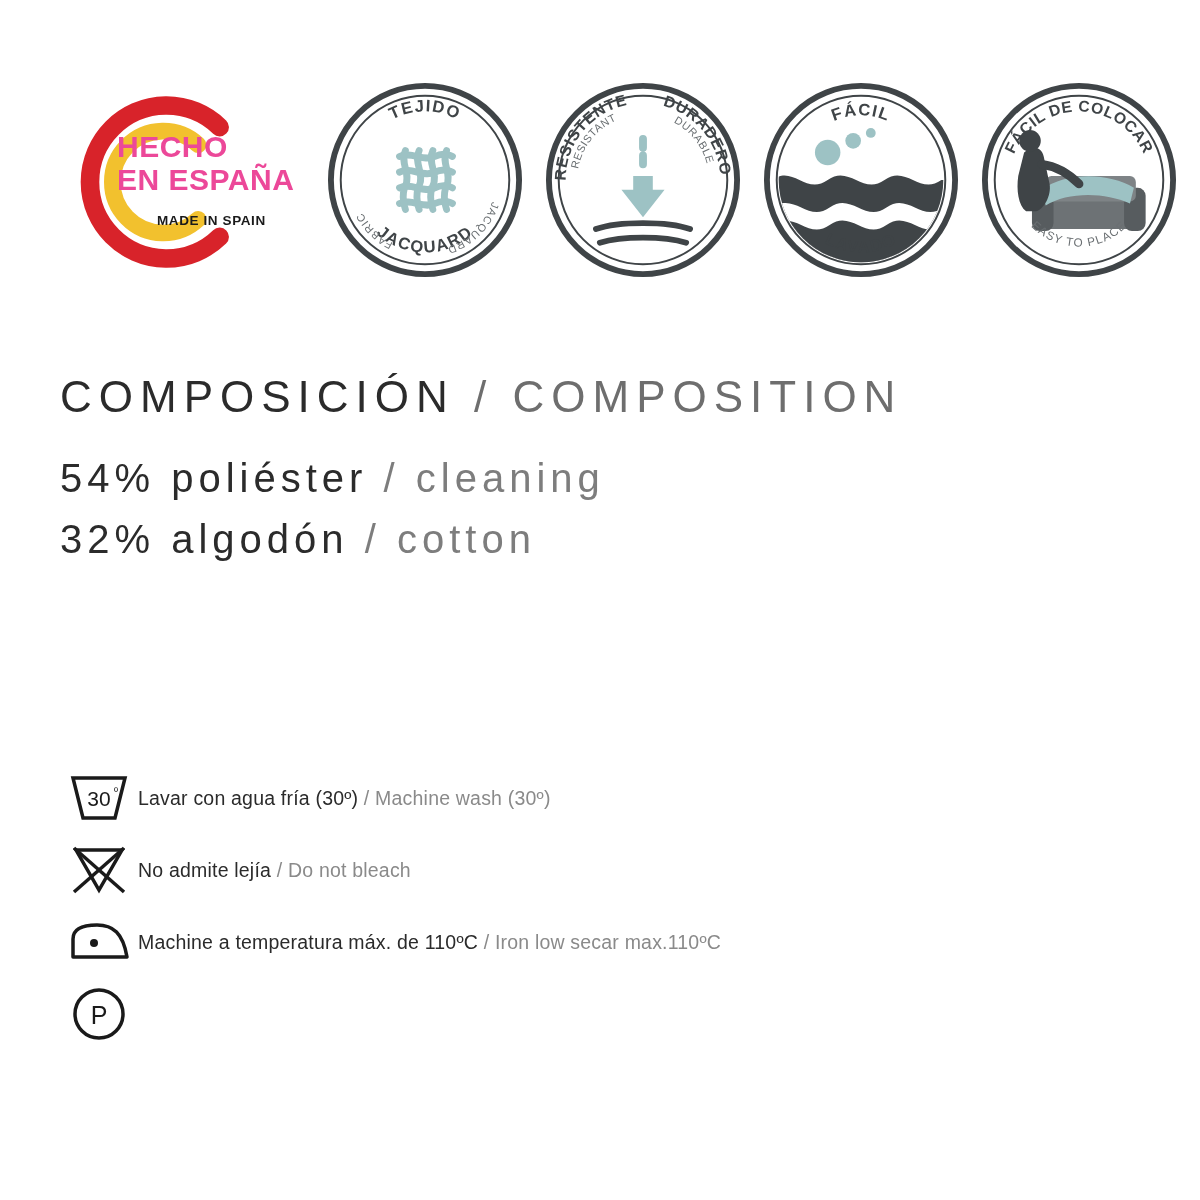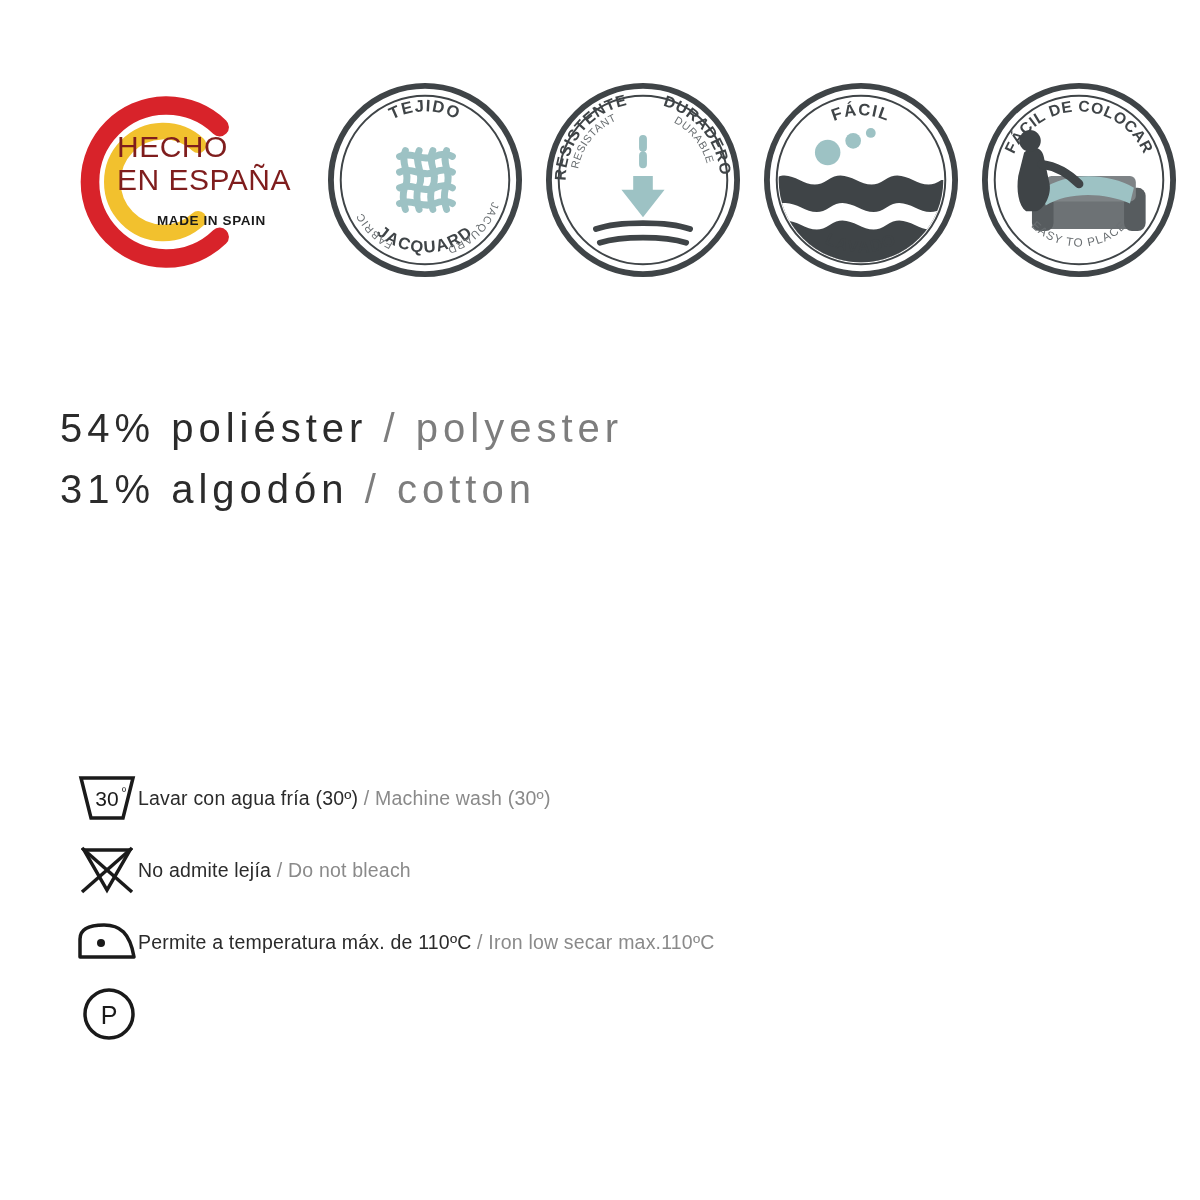--- a/index.html
+++ b/index.html
@@ -44,24 +44,24 @@
   }
   .spain-text {
     position: absolute;
     left: 62px;
     top: 52px;
     width: 190px;
     text-align: left;
   }
   .spain-text .l1 {
     font-size: 30px;
-    font-weight: normal;
+    font-weight: bold;
     letter-spacing: 0.5px;
     line-height: 1.12;
-    color: #7f1d1d;
+    color: #ec4899;
     white-space: nowrap;
   }
   .spain-text .l2 {
     margin-top: 16px;
     font-size: 13.5px;
     font-weight: bold;
     letter-spacing: 0.6px;
     color: #1a1a1a;
     padding-left: 40px;
   }
@@ -111,21 +111,21 @@
   .care-row {
     display: flex;
     align-items: center;
     height: 72px;
   }
   .care-icon {
     width: 78px;
     flex: 0 0 78px;
     display: flex;
     align-items: center;
-    justify-content: flex-end;
+    justify-content: center;
   }
   .care-text {
     font-size: 19.5px;
     color: #2b2b2b;
     letter-spacing: 0.2px;
     white-space: nowrap;
     text-align: center;
   }
   .care-text .light { color: #8a8a8a; }
 </style>
@@ -271,27 +271,32 @@
         <textPath href="#arcTop4" startOffset="50%" text-anchor="middle">FÁCIL DE COLOCAR</textPath>
       </text>
       <text font-family="Liberation Sans, sans-serif" font-size="12" fill="#6a6f72" letter-spacing="1.2">
         <textPath href="#arcBot4" startOffset="50%" text-anchor="middle">EASY TO PLACE</textPath>
       </text>
     </svg>
   </div>
 </div>
 
 <div class="composition">
+  <div class="comp-title">
+    <span>COMPOSICIÓN</span>
+    <span class="light">/</span>
+    <span class="light">COMPOSITION</span>
+  </div>
   <div class="comp-line">
     <span>54% poliéster</span>
     <span class="light">/</span>
-    <span class="light">polyester</span>
+    <span class="light">cleaning</span>
   </div>
   <div class="comp-line second">
-    <span>31% algodón</span>
+    <span>32% algodón</span>
     <span class="light">/</span>
     <span class="light">cotton</span>
   </div>
 </div>
 
 <div class="care">
 
   <div class="care-row">
     <div class="care-icon">
       <svg width="62" height="52" viewBox="0 0 62 52">
@@ -319,21 +324,21 @@
   </div>
 
   <div class="care-row">
     <div class="care-icon">
       <svg width="64" height="50" viewBox="0 0 64 50">
         <path d="M6 40 L6 22 C6 12 16 8 30 8 C46 8 56 16 60 40 Z" fill="none" stroke="#1a1a1a" stroke-width="3.5" stroke-linejoin="round"></path>
         <circle cx="27" cy="26" r="4" fill="#1a1a1a"></circle>
       </svg>
     </div>
     <div class="care-text">
-      <span>Permite a temperatura máx. de 110ºC</span><span class="light"> / </span><span class="light">Iron low secar max.110ºC</span>
+      <span>Machine a temperatura máx. de 110ºC</span><span class="light"> / </span><span class="light">Iron low secar max.110ºC</span>
     </div>
   </div>
 
   <div class="care-row">
     <div class="care-icon">
       <svg width="58" height="54" viewBox="0 0 58 54">
         <circle cx="29" cy="27" r="24" fill="none" stroke="#1a1a1a" stroke-width="3.5"></circle>
         <text x="29" y="37" font-family="Liberation Sans, sans-serif" font-size="25" text-anchor="middle" fill="#1a1a1a">P</text>
       </svg>
     </div>

